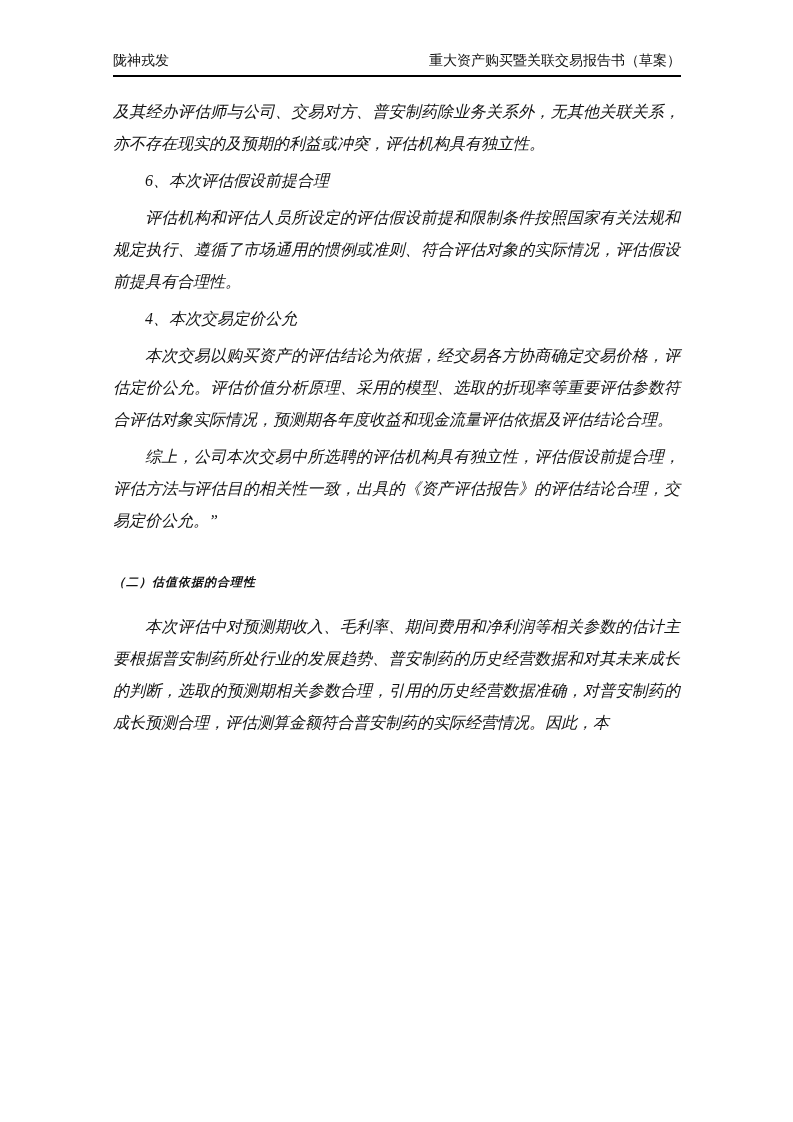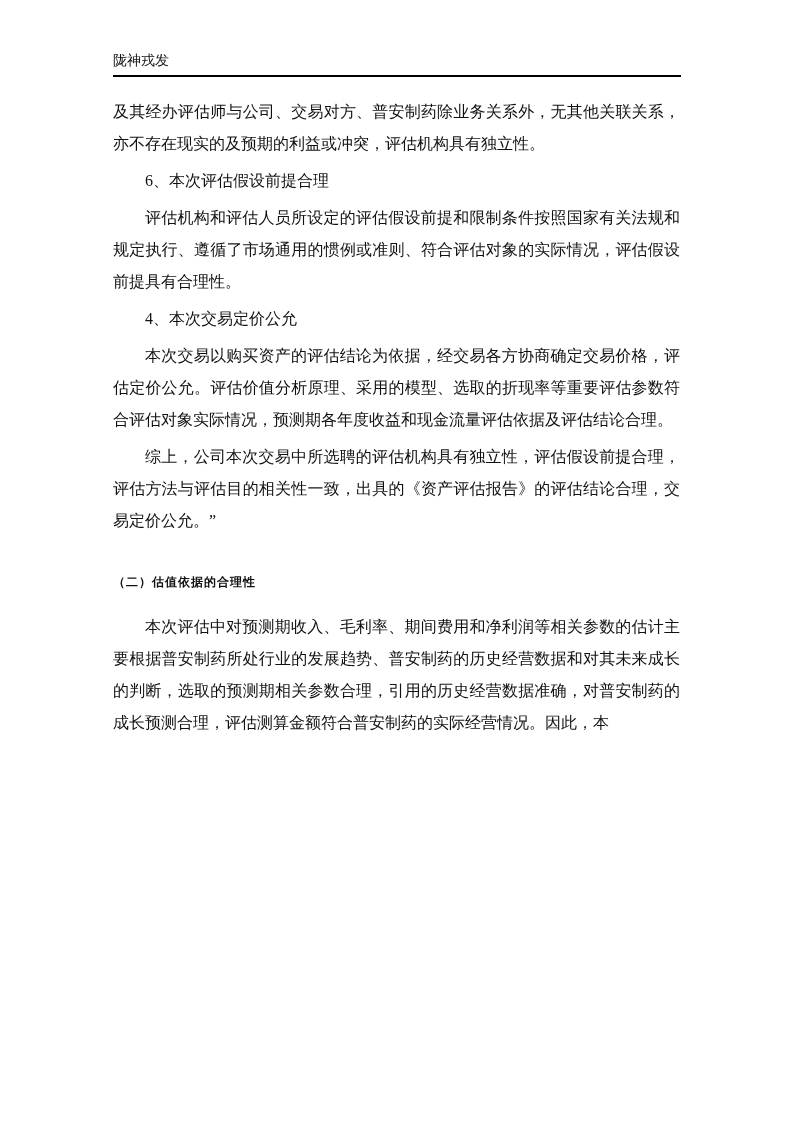--- a/index.html
+++ b/index.html
@@ -34,20 +34,21 @@
   }
   .content {
     position: absolute;
     left: 113px;
     right: 113px;
     top: 96px;
     font-size: 16px;
     line-height: 32px;
     text-align: justify;
     text-justify: inter-character;
+    font-style: italic;
   }
   .content p {
     margin: 0 0 5px 0;
   }
   .content p.indent {
     text-indent: 2em;
   }
   .content p.subheading {
     text-indent: 2em;
   }
@@ -70,20 +71,21 @@
     line-height: 18px;
   }
 </style>
 </head>
 <body>
 
 <div class="page">
 
   <div class="header">
     <span class="left">陇神戎发</span>
+    <span class="right">重大资产购买暨关联交易报告书（草案）</span>
   </div>
 
   <div class="content">
 
   <p class="para">及其经办评估师与公司、交易对方、普安制药除业务关系外，无其他关联关系，亦不存在现实的及预期的利益或冲突，评估机构具有独立性。</p>
       <p class="subheading indent">6、本次评估假设前提合理</p>
       <p class="para indent">评估机构和评估人员所设定的评估假设前提和限制条件按照国家有关法规和规定执行、遵循了市场通用的惯例或准则、符合评估对象的实际情况，评估假设前提具有合理性。</p>
       <p class="subheading indent">4、本次交易定价公允</p>
       <p class="para indent">本次交易以购买资产的评估结论为依据，经交易各方协商确定交易价格，评估定价公允。评估价值分析原理、采用的模型、选取的折现率等重要评估参数符合评估对象实际情况，预测期各年度收益和现金流量评估依据及评估结论合理。</p>
       <p class="para indent">综上，公司本次交易中所选聘的评估机构具有独立性，评估假设前提合理，评估方法与评估目的相关性一致，出具的《资产评估报告》的评估结论合理，交易定价公允。”</p>

